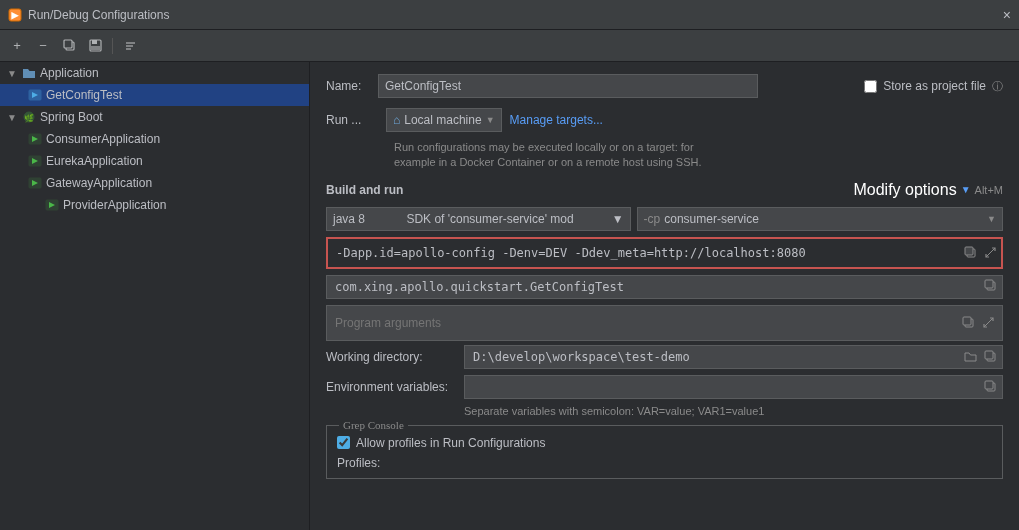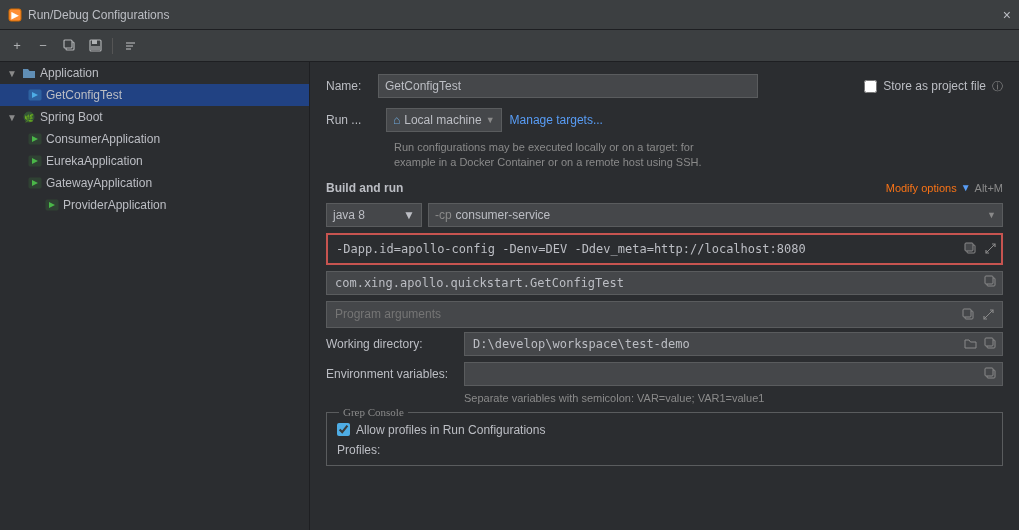--- a/index.html
+++ b/index.html
@@ -179,22 +179,22 @@
       font-size: 12px;
       font-weight: bold;
     }
     .modify-options {
       display: flex;
       align-items: center;
       gap: 4px;
       cursor: pointer;
     }
     .modify-options-text {
-      color: #f97316;
-      font-size: 11px;
+      color: #ffffff;
+      font-size: 16px;
     }
     .modify-options-arrow { color: #589df6; font-size: 10px; }
     .modify-options-shortcut { color: #8a8a8a; font-size: 11px; }
     
     .sdk-row {
       display: flex;
       align-items: center;
       gap: 6px;
       margin-bottom: 6px;
     }
@@ -289,21 +289,21 @@
       position: relative;
       margin-bottom: 4px;
     }
     .prog-args-input {
       flex: 1;
       background: #45474a;
       border: 1px solid #5a5c5e;
       color: #8a8a8a;
       font-size: 12px;
       padding: 2px 28px 2px 8px;
-      height: 27px;
+      height: 36px;
       outline: none;
     }
     .field-hint {
       color: #8a8a8a;
       font-size: 11px;
       margin-bottom: 8px;
     }
     
     .labeled-row {
       display: flex;
@@ -505,20 +505,21 @@
       <div class="modify-options">
         <span class="modify-options-text">Modify options</span>
         <span class="modify-options-arrow">▼</span>
         <span class="modify-options-shortcut">Alt+M</span>
       </div>
     </div>
 
     <div class="sdk-row">
       <div class="sdk-dropdown" style="flex:0 0 auto; max-width:310px;gap:38px;">
         <span>java 8</span>
+        <span class="sdk-muted" style="color:#8a8a8a;">&nbsp;<span>SDK of 'consumer-service' mod</span></span>
         <span class="dropdown-arrow">▼</span>
       </div>
       <div class="cp-dropdown">
         <span class="cp-label">-cp</span>
         <span style="color:#bcbec4;">consumer-service</span>
         <span class="dropdown-arrow" style="margin-left:auto;">▼</span>
       </div>
     </div>
 
     <div class="vm-options-field">

